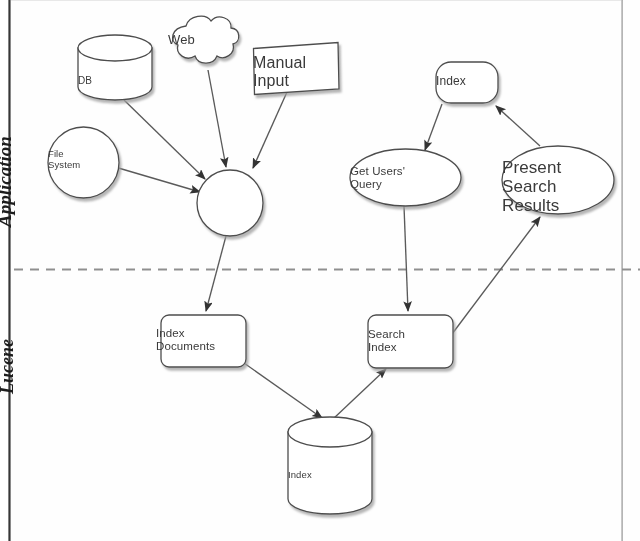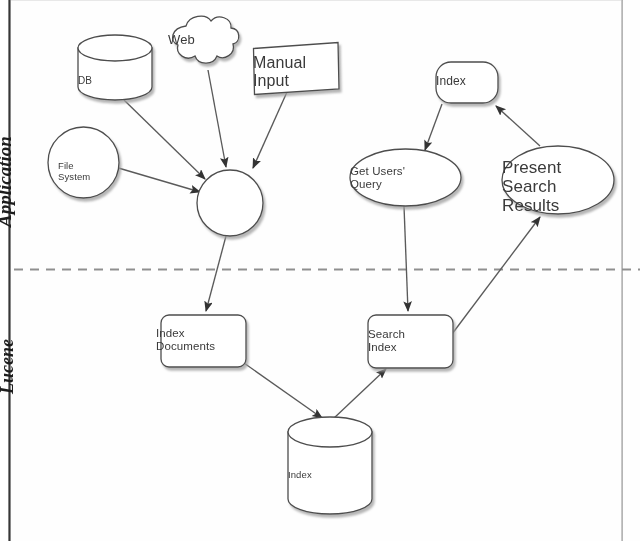--- a/index.html
+++ b/index.html
@@ -134,21 +134,21 @@
 
   <div class="node-label" style="left:78px;top:63px;width:74px;font-size:10px;margin-top:12px;">DB</div>
 
   <div class="node-label" style="left:168px;top:33px;width:66px;font-size:13px;">Web</div>
 
   <div class="node-label" style="left:253px;top:54px;width:86px;font-size:16px;">
     <div>Manual</div>
     <div>Input</div>
   </div>
 
-  <div class="node-label" style="left:48px;top:161px;width:71px;font-size:9.5px;padding-left:10px;">
+  <div class="node-label" style="left:48px;top:149px;width:71px;font-size:9.5px;">
     <div>File</div>
     <div>System</div>
   </div>
 
 
   <div class="node-label" style="left:436px;top:75px;width:62px;font-size:12px;">Index</div>
 
   <div class="node-label" style="left:350px;top:165px;width:111px;font-size:11.5px;">
     <div>Get Users'</div>
     <div>Query</div>

